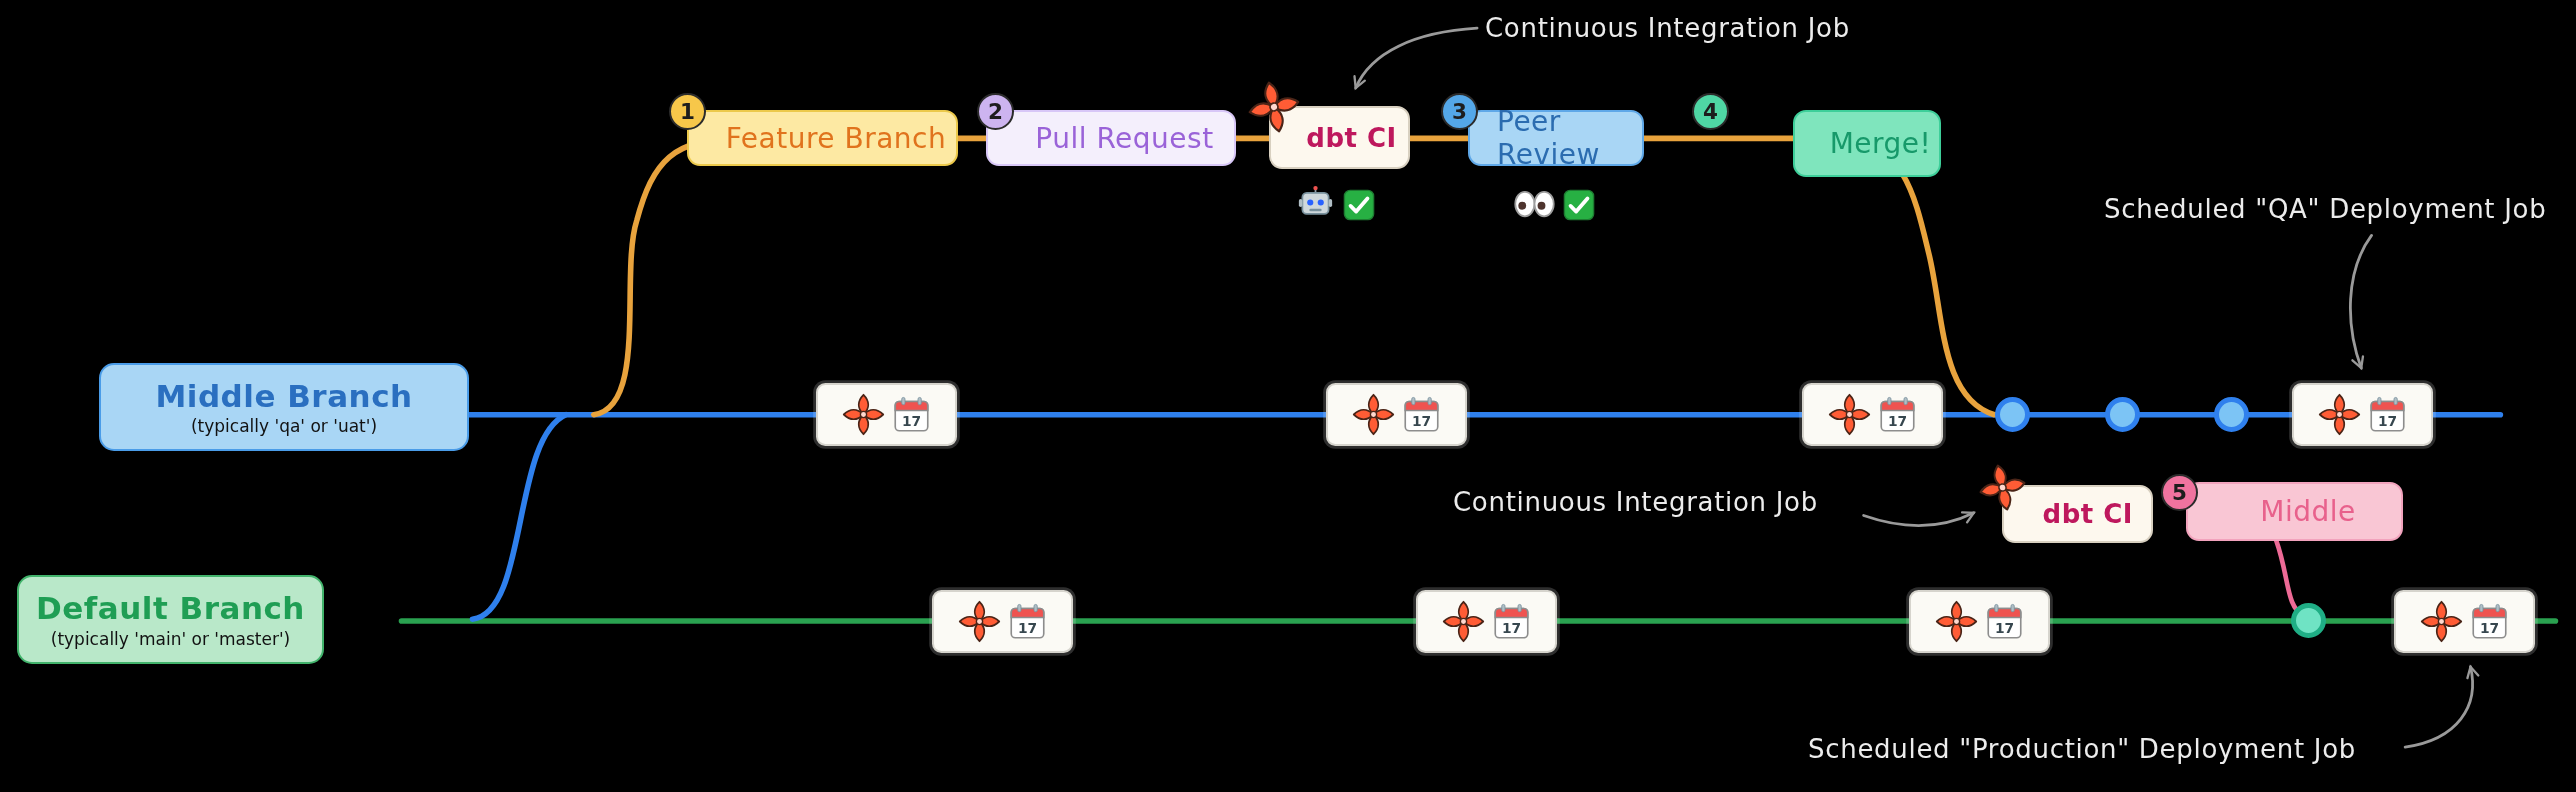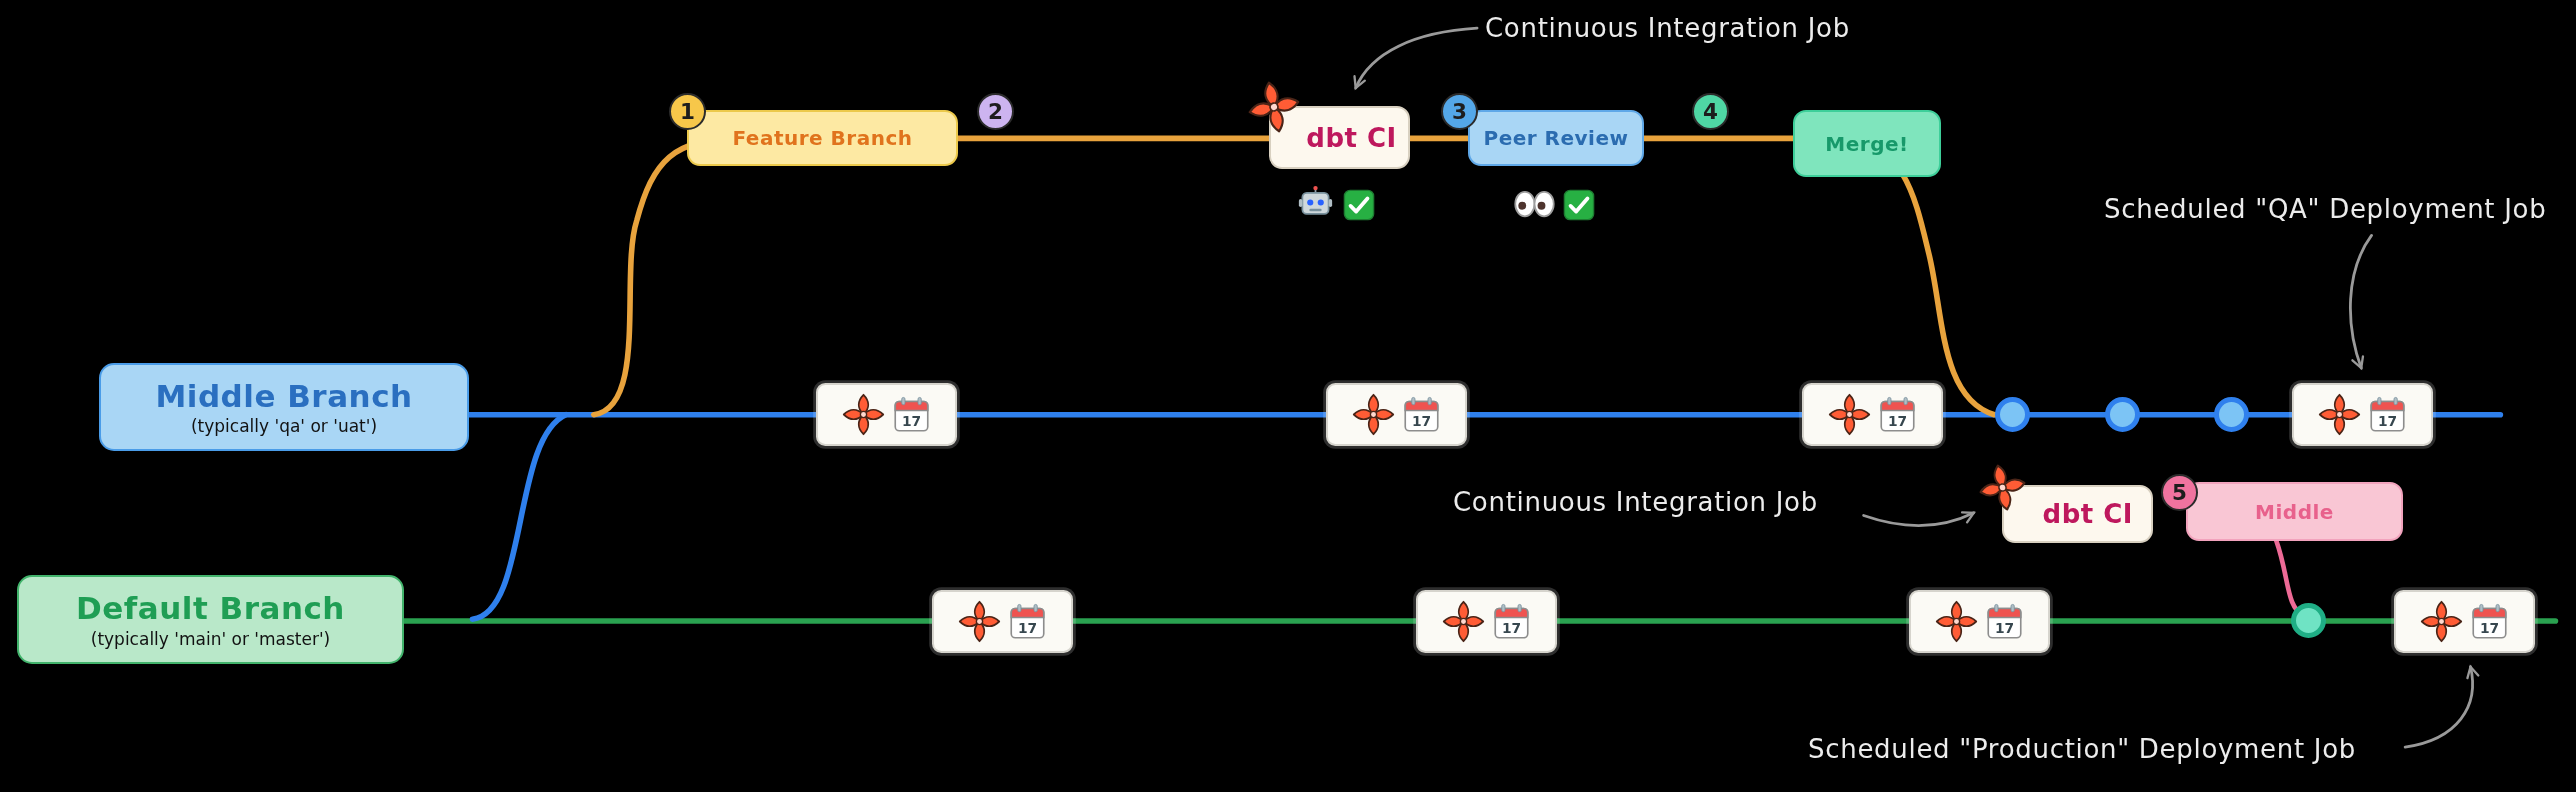--- a/index.html
+++ b/index.html
@@ -5,21 +5,21 @@
   html,body{margin:0;padding:0;background:#000;}
   .canvas{
     position:relative;width:2576px;height:793px;background:#000;
     font-family:"DejaVu Sans",sans-serif;overflow:hidden;
   }
   .lines{position:absolute;left:0;top:0;width:2576px;height:793px;}
   .box{
     position:absolute;display:flex;align-items:center;justify-content:center;
     border-radius:13px;box-sizing:border-box;z-index:4;
   }
-  .step-text{font-size:20px;font-weight:700;letter-spacing:0.5px;}
+  .step-text{font-size:28px;font-weight:400;letter-spacing:0.5px;margin-left:27px;}
   .badge{
     position:absolute;width:37px;height:37px;border-radius:50%;
     border:2.8px solid #2b2b2b;display:flex;align-items:center;justify-content:center;
     font-size:21.5px;font-weight:700;color:#1d1d1d;z-index:6;box-sizing:border-box;
   }
   .chip{
     position:absolute;width:141px;height:63px;display:flex;align-items:center;
     justify-content:center;gap:6.5px;background:#fbfaf5;border:2.8px solid #d6d4cd;
     border-radius:9.3px;box-sizing:border-box;z-index:4;
     box-shadow:0 0 0 2.8px rgba(255,255,255,0.18);
@@ -107,30 +107,33 @@
 
   <div class="annotation" style="left:1485px;top:13px">Continuous Integration Job</div>
   <div class="annotation" style="left:2104px;top:194px">Scheduled "QA" Deployment Job</div>
   <div class="annotation" style="left:1453px;top:487px">Continuous Integration Job</div>
   <div class="annotation" style="left:1808px;top:734px">Scheduled "Production" Deployment Job</div>
 
   <div class="branch-box" style="left:99px;top:363px;width:370px;height:88px;background:#a9d6f5;border:2.8px solid #4a9ce8">
     <div class="branch-title" style="color:#2a6fc0">Middle Branch</div>
     <div class="branch-sub">(typically 'qa' or 'uat')</div>
   </div>
-  <div class="branch-box" style="left:17px;top:575px;width:387px;height:89px;background:#b9e8c9;border:2.8px solid #41b36b">
+  <div class="branch-box" style="left:17px;top:575px;width:307px;height:89px;background:#b9e8c9;border:2.8px solid #41b36b">
     <div class="branch-title" style="color:#1f9e54">Default Branch</div>
     <div class="branch-sub">(typically 'main' or 'master')</div>
   </div>
 
   <div class="box" style="left:687px;top:110px;width:271px;height:56px;background:#fde9a3;border:2.8px solid #ecc94b">
     <span class="step-text" style="color:#e0731d">Feature Branch</span>
   </div>
   <div class="badge" style="left:669px;top:93px;background:#f7c74a">1</div>
 
+  <div class="box" style="left:986px;top:110px;width:250px;height:56px;background:#f4effc;border:2.8px solid #d8c7f7">
+    <span class="step-text" style="color:#9a63d8">Pull Request</span>
+  </div>
   <div class="badge" style="left:977px;top:93px;background:#cdb4f0">2</div>
 
   <div class="box ci-box" style="left:1269px;top:106px;width:141px;height:63px">
     <span class="ci-text" style="padding-left:24px">dbt CI</span>
   </div>
   <svg class="float-icon" style="left:1247px;top:80px;transform:rotate(-12deg)" width="54" height="54" viewBox="0 0 58 58">
       <use href="#sym-dbt"></use>
     </svg>
 
   <div class="box" style="left:1468px;top:110px;width:176px;height:56px;background:#a9d6f5;border:2.8px solid #5fa8e8">

